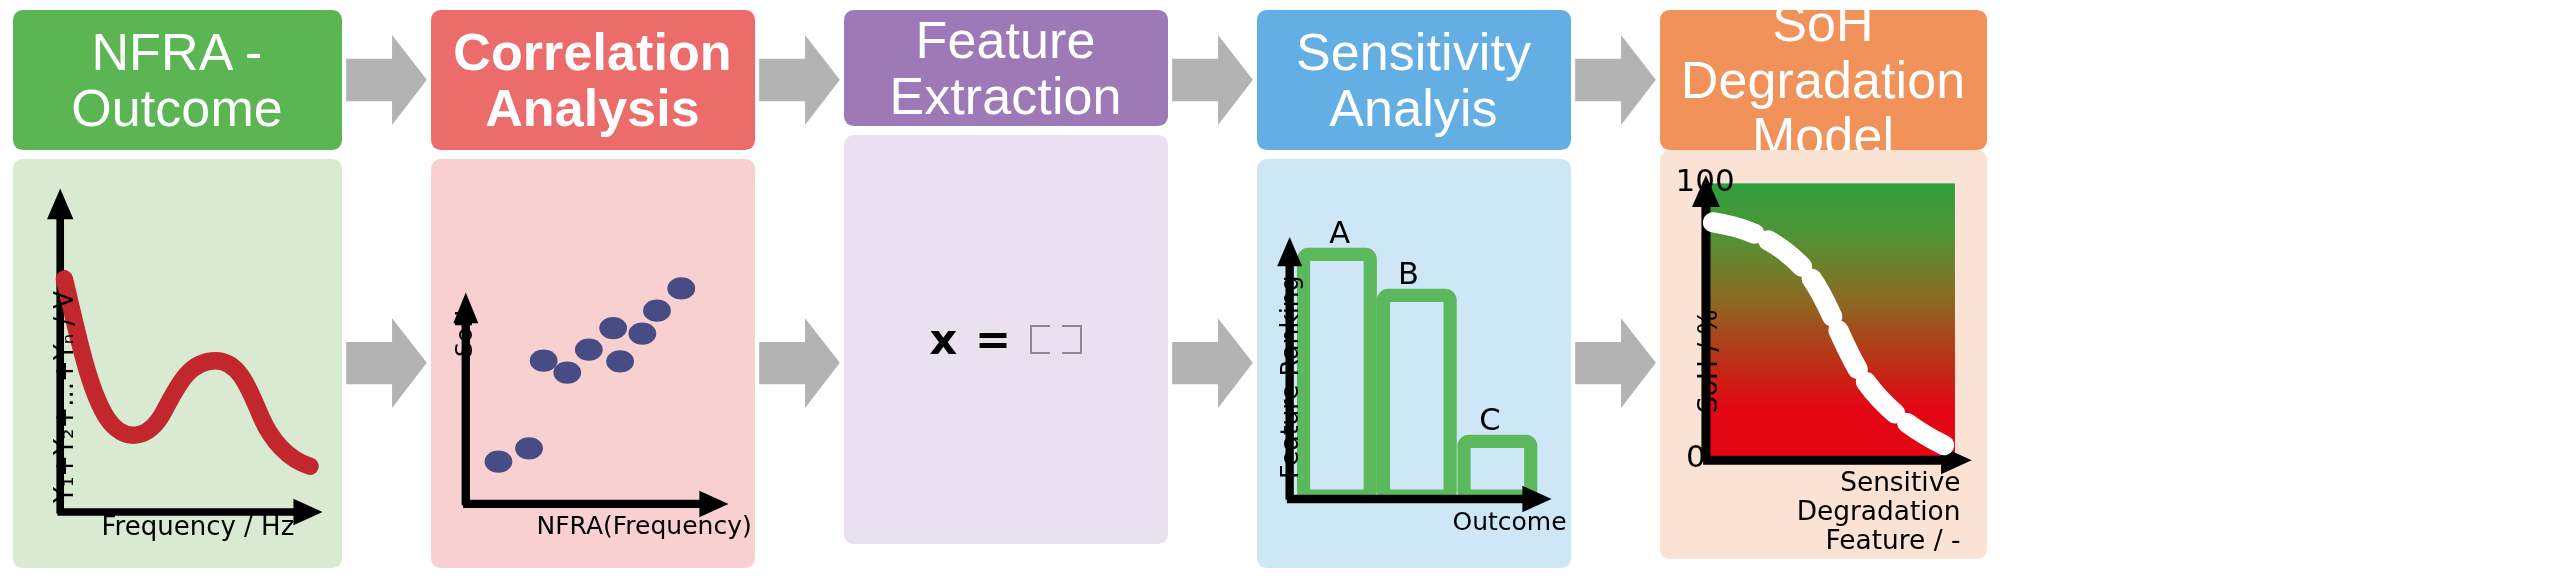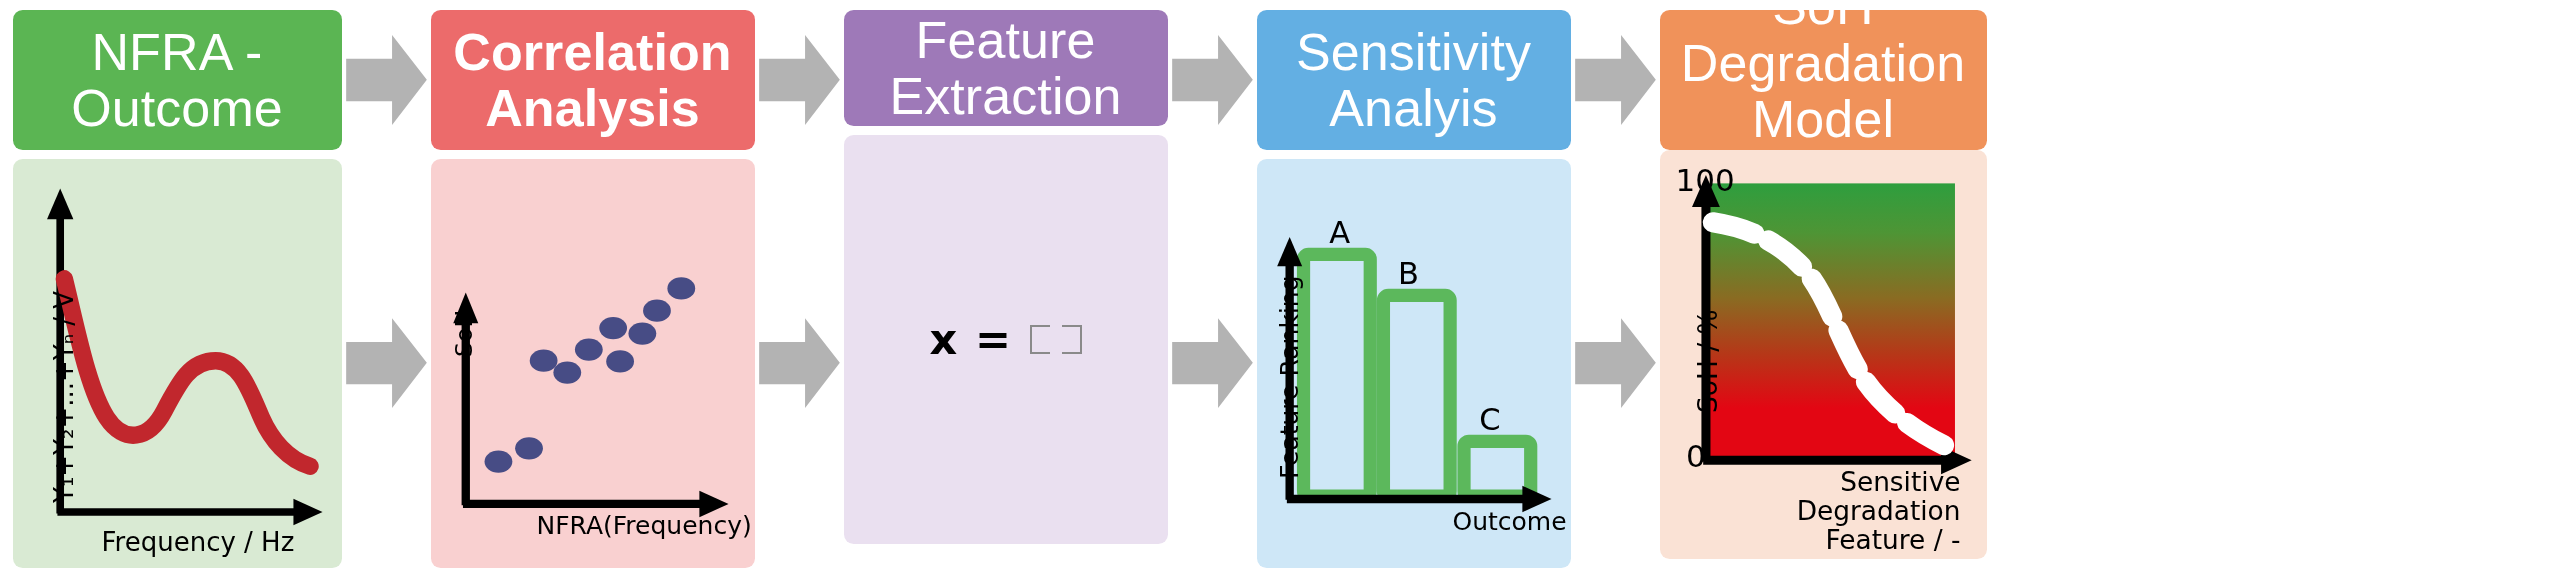--- a/index.html
+++ b/index.html
@@ -154,21 +154,21 @@
           <g>
             <line x1="64" y1="508" x2="418" y2="508" stroke="#000" stroke-width="11"></line>
             <polygon points="446,508 404,489 404,527" fill="#000"></polygon>
           </g>
 
           <path d="M 74 172 C 92 245 108 330 135 372 C 160 410 196 404 218 362
                    C 240 320 256 290 292 290 C 326 290 340 330 358 372
                    C 372 404 396 432 428 442" fill="none" stroke="#C1272D" stroke-width="25" stroke-linecap="round"></path>
         </svg>
         <div class="axis-label vlabel" style="left:36px; top:344px; font-size:26px; transform:rotate(-90deg);">Y₁+Y₂+...+Yₙ / V</div>
-        <div class="axis-label" style="left:89px; top:368px; font-size:26px;">Frequency / Hz</div>
+        <div class="axis-label" style="left:89px; top:352px; font-size:26px;">Frequency / Hz</div>
       </div>
     </div>
   </div>
 
   <div class="stage" style="width:89px;">
     <div class="arrow-cell" style="height:140px; margin-top:9.7px;">
       <svg class="arrow-shape" viewBox="0 0 128 201" preserveAspectRatio="none">
         <polygon points="6,70 72,70 72,36 122,100 72,165 72,131 6,131" fill="#B3B3B3"></polygon>
       </svg>
     </div>
@@ -293,21 +293,21 @@
       </svg>
     </div>
     <div class="arrow-cell" style="height:409px; margin-top:9px;">
       <svg class="arrow-shape" viewBox="0 0 128 588" preserveAspectRatio="none">
         <polygon points="6,263 72,263 72,229 122,293 72,358 72,324 6,324" fill="#B3B3B3"></polygon>
       </svg>
     </div>
   </div>
 
   <div class="stage" style="width:327px;">
-    <div class="stage-header" style="background:#F0925A; height:140px; margin-top:9.7px;align-items:flex-end;">
+    <div class="stage-header" style="background:#F0925A; height:140px; margin-top:9.7px;">
       <span>SoH Degradation Model</span>
     </div>
     <div class="stage-body" style="background:#FAE2D5; height:409px; ">
       <div class="plot">
         <svg width="327" height="409" viewBox="0 0 470 588">
           <defs>
             <linearGradient id="sohGrad" x1="0" y1="0" x2="0" y2="1">
               <stop offset="0%" stop-color="#2E9E3E"></stop>
               <stop offset="18%" stop-color="#4E9535"></stop>
               <stop offset="42%" stop-color="#8A6B22"></stop>

